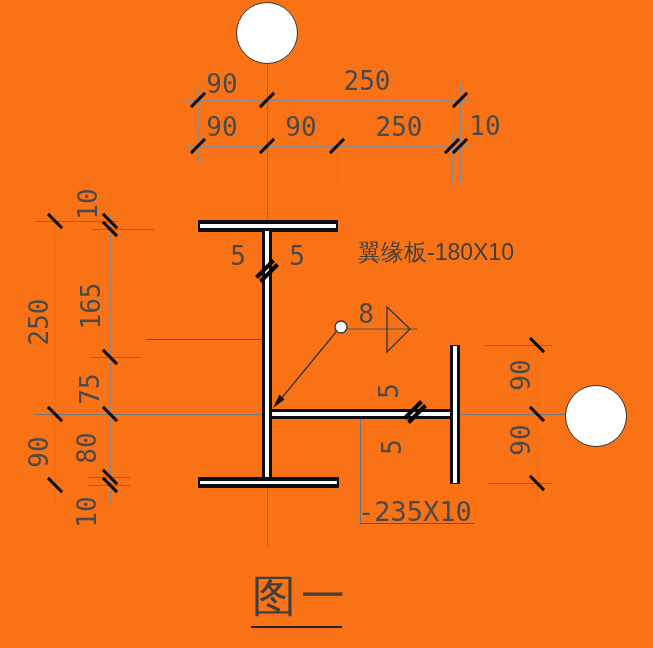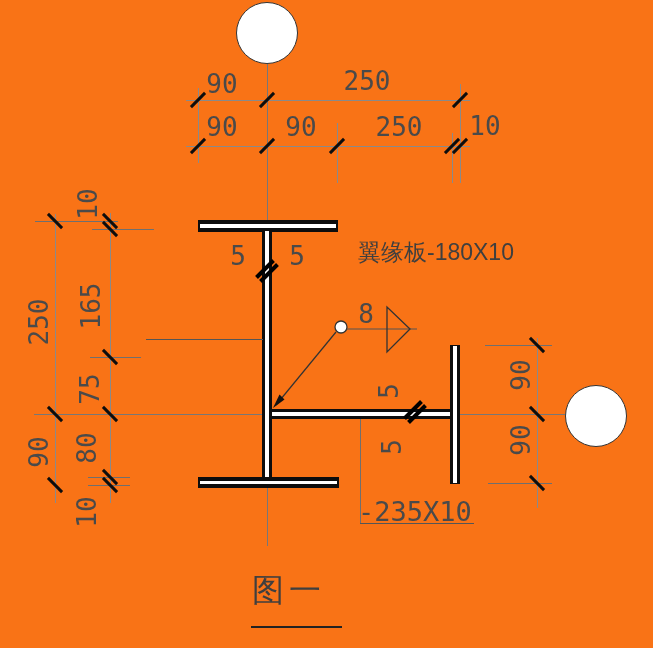--- a/index.html
+++ b/index.html
@@ -125,16 +125,16 @@
     <polygon points="387,307 387,352 410,329" fill="none" stroke="#333" stroke-width="1.3"></polygon>
   </svg>
   <span class="dim" style="left:366px;top:314px;">8</span>
 
   <span class="cjk" style="left:358px;top:241px;font-size:23px;">翼缘板-180X10</span>
   <div class="uline" style="left:146px;top:339px;width:117px;"></div>
   <div class="vline" style="left:360px;top:419px;height:104px;background:#6f6f6f;"></div>
   <span class="dim" style="transform:none;left:358px;top:498px;font-size:27px;">-235X10</span>
   <div class="uline" style="left:360px;top:523px;width:114px;"></div>
 
-  <span class="cjk" style="left:252px;top:574px;font-size:32px;letter-spacing:5px;">图一</span>
+  <span class="cjk" style="left:252px;top:574px;font-size:44px;letter-spacing:5px;">图一</span>
   <div class="uline" style="left:251px;top:626px;width:91px;height:2px;background:#222;"></div>
 
 </div>
 
 </body></html>

